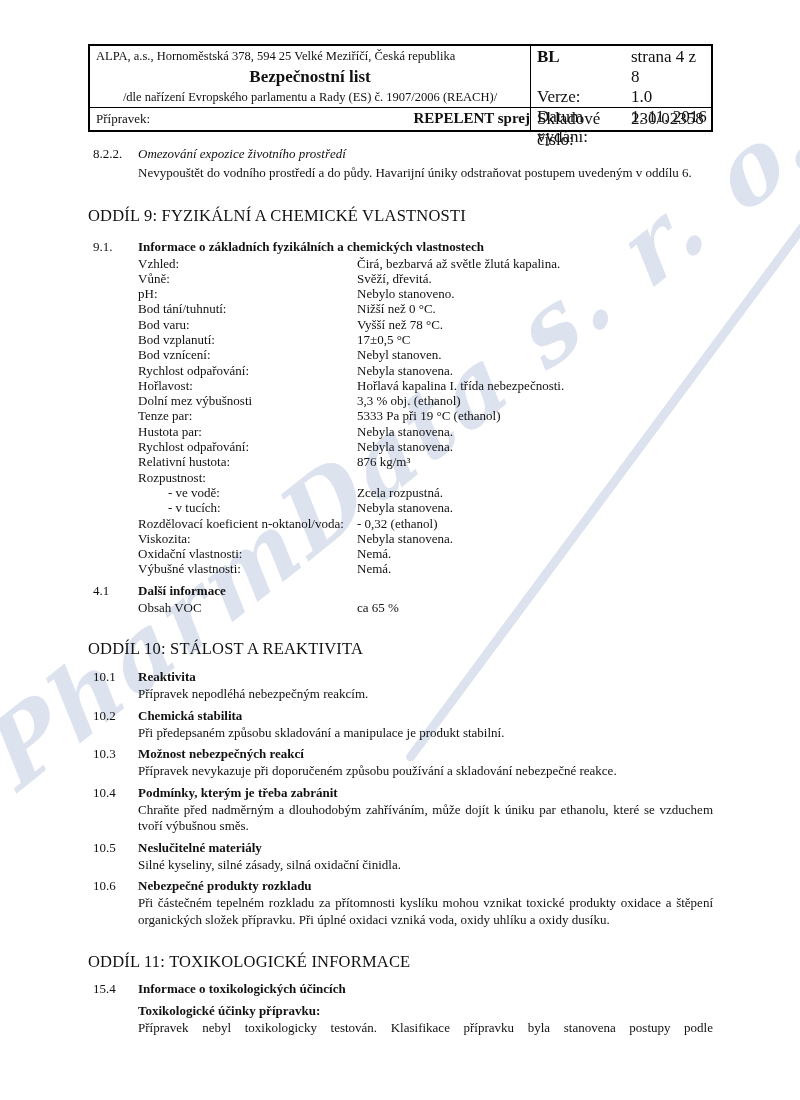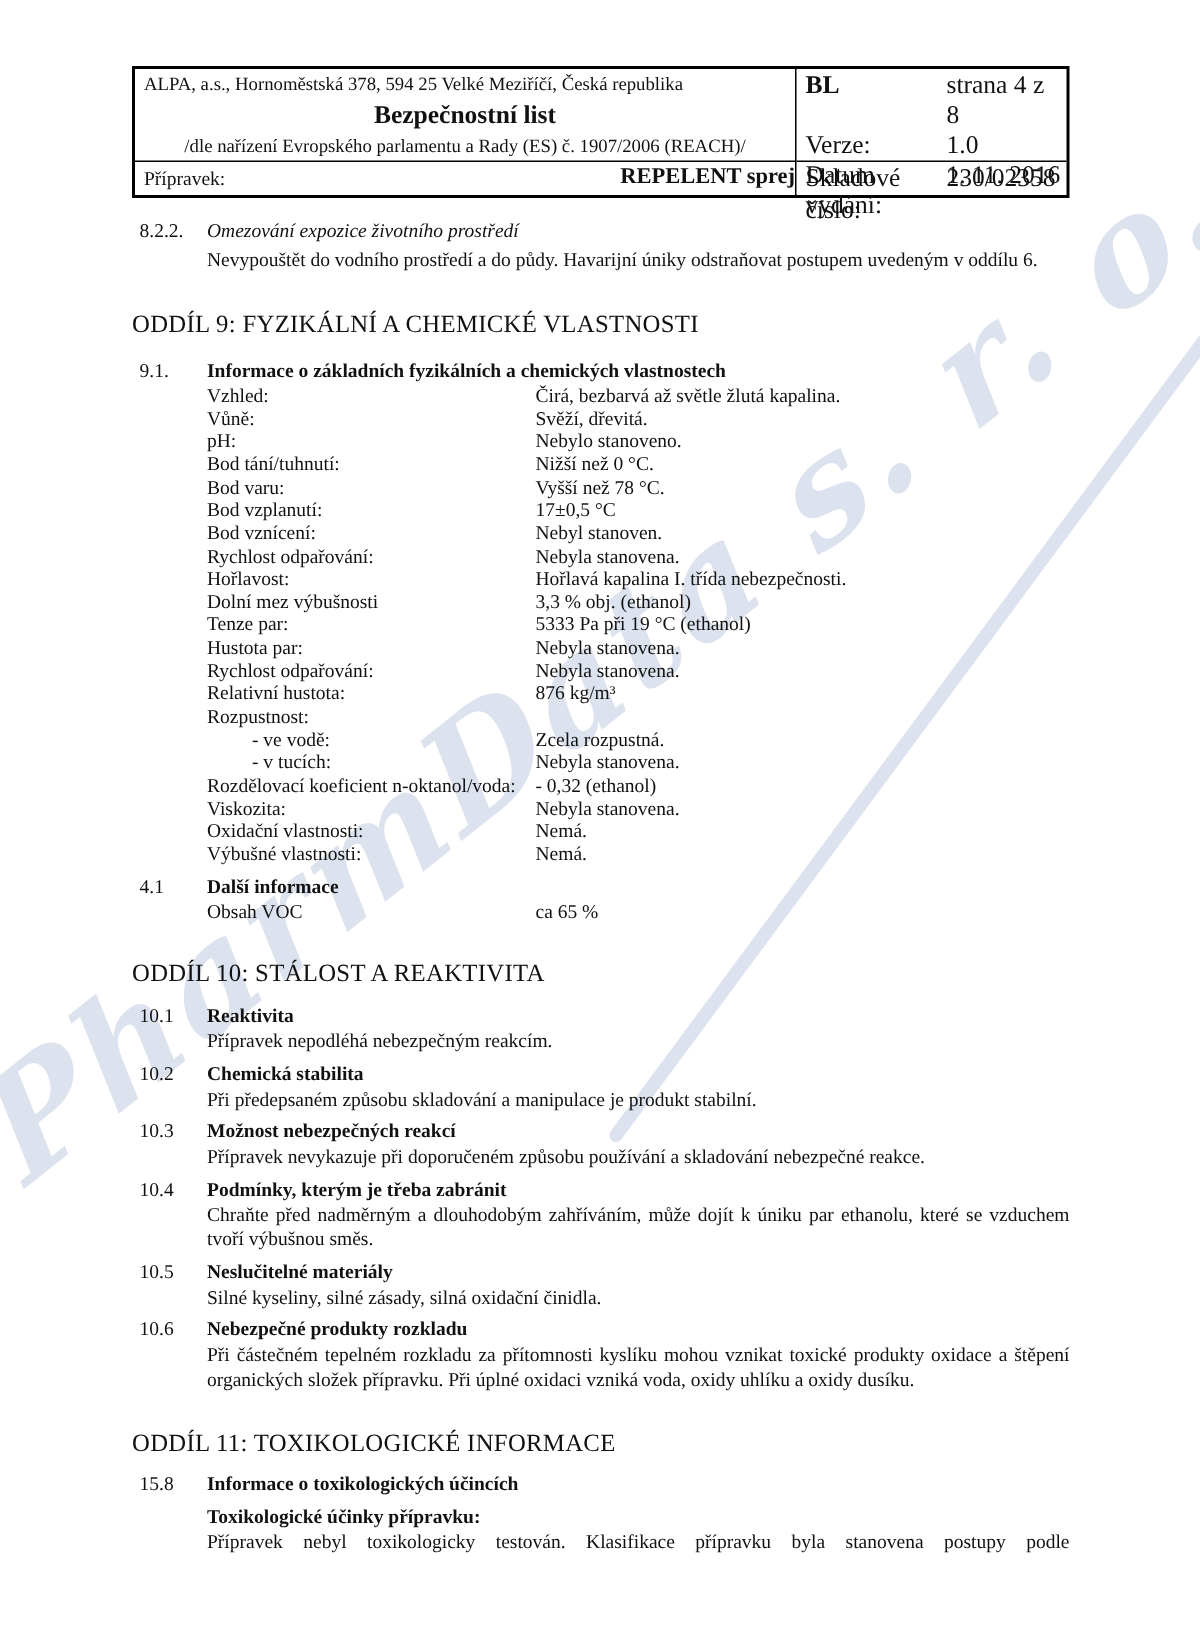--- a/index.html
+++ b/index.html
@@ -272,20 +272,20 @@
 
   <div class="subsec">
     <span class="num">10.6</span>
     <div class="title">Nebezpečné produkty rozkladu</div>
     <div class="body">Při částečném tepelném rozkladu za přítomnosti kyslíku mohou vznikat toxické produkty oxidace a štěpení organických složek přípravku. Při úplné oxidaci vzniká voda, oxidy uhlíku a oxidy dusíku.</div>
   </div>
 </div>
 
     <div class="oddil-heading">ODDÍL 11: TOXIKOLOGICKÉ INFORMACE</div>
     <div class="subsec sec11-block">
-      <span class="num">15.8</span>
+      <span class="num">15.4</span>
       <div class="title">Informace o toxikologických účincích</div>
       <div class="subtitle2">Toxikologické účinky přípravku:</div>
       <div class="body stretch-last">Přípravek nebyl toxikologicky testován. Klasifikace přípravku byla stanovena postupy podle</div>
     </div>
 
   </div>
 </div>
 
 </body></html>

